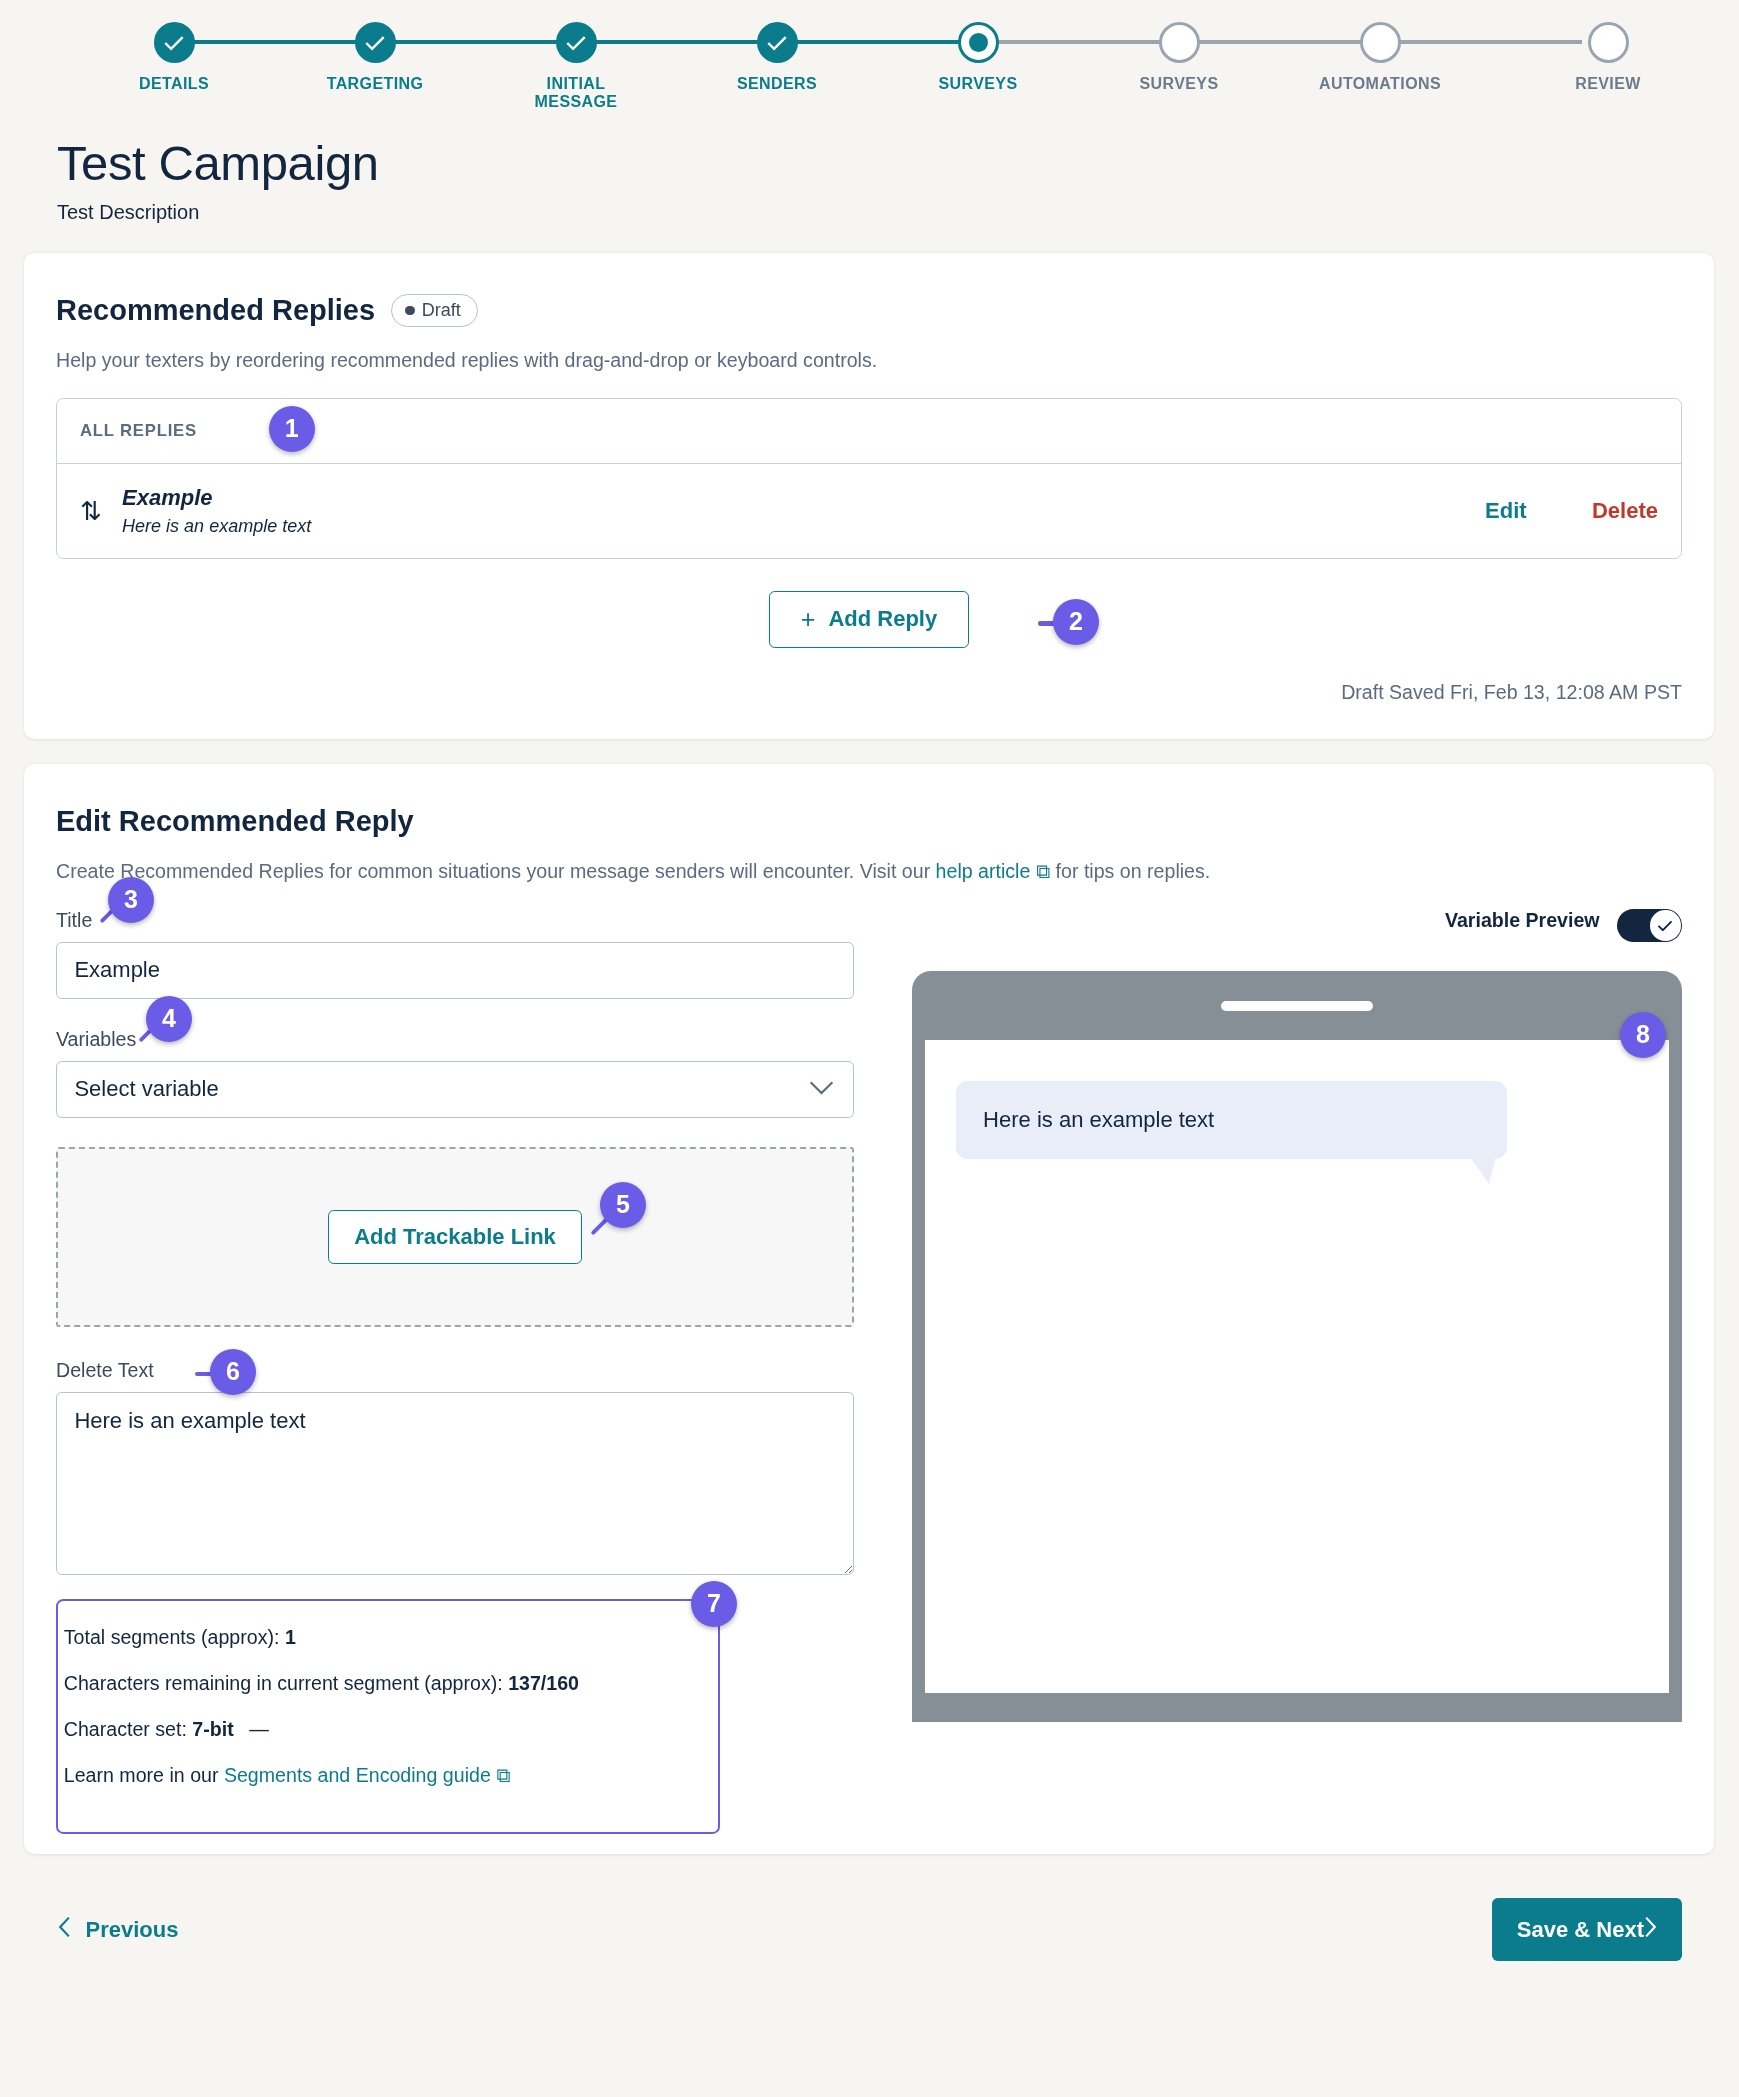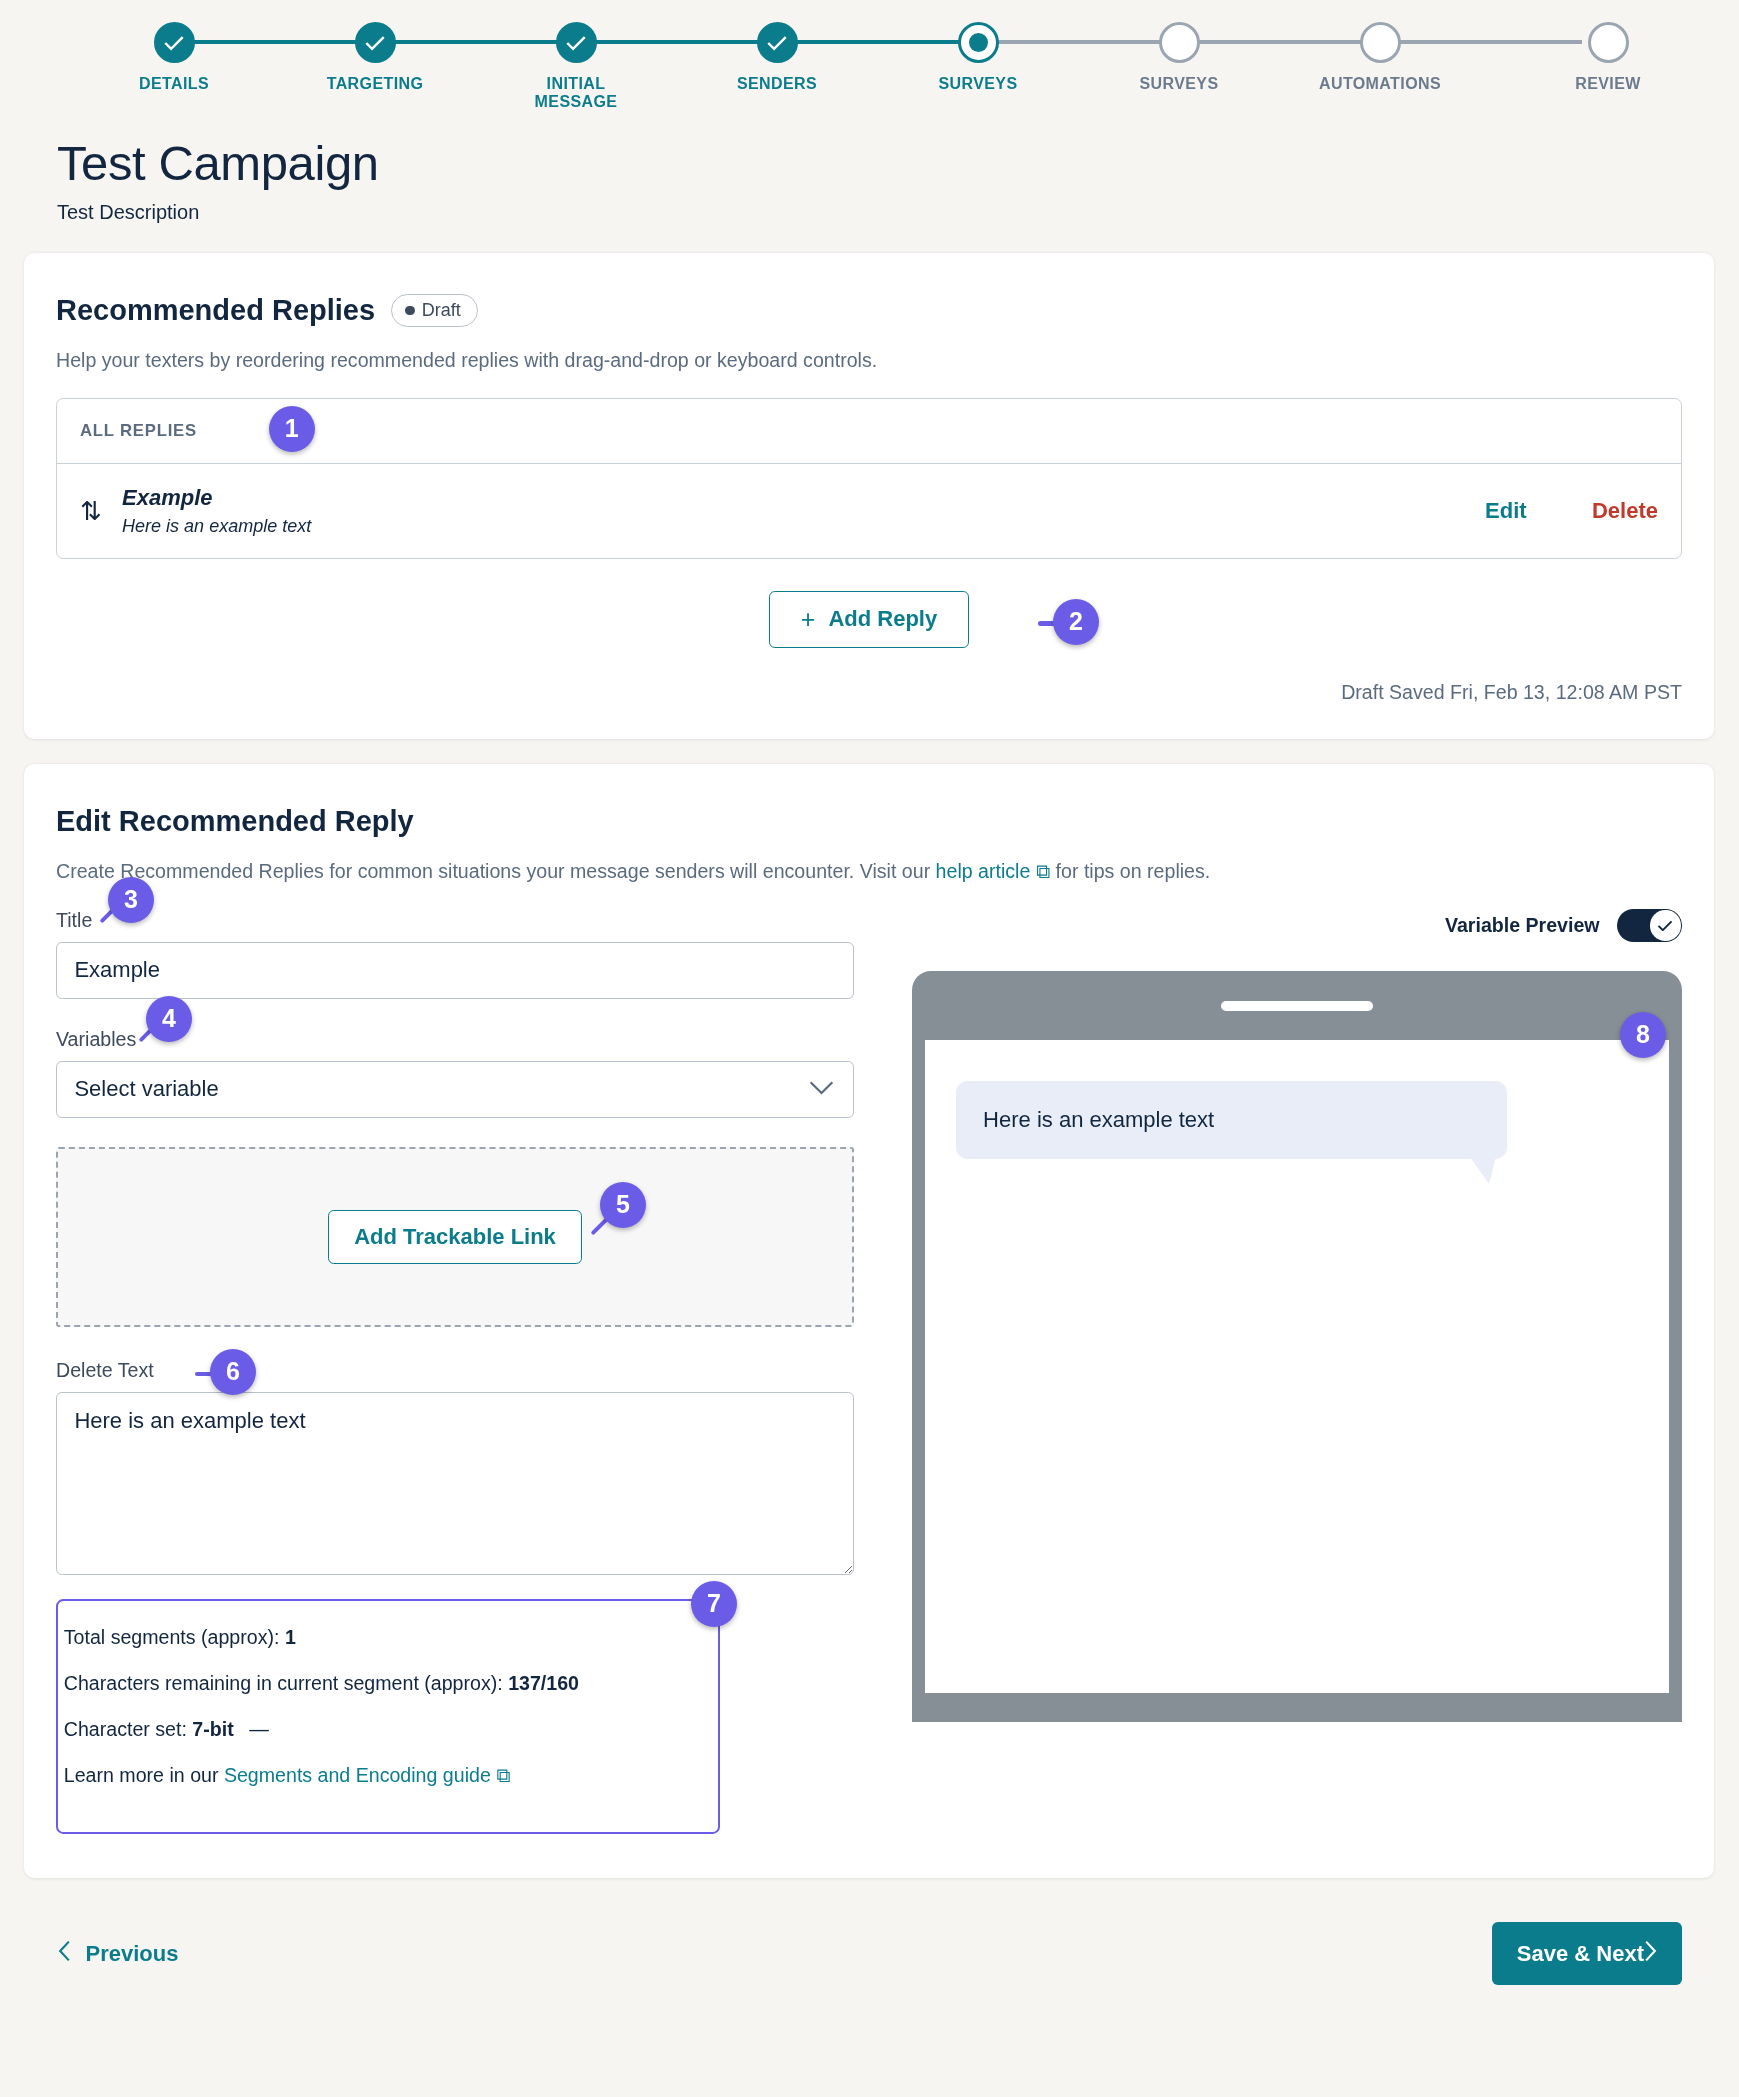--- a/index.html
+++ b/index.html
@@ -303,21 +303,20 @@
     color: #12263f;
     margin-bottom: 23px;
   }
   .info-line:last-child { margin-bottom: 0; }
   .info-line b { font-weight: bold; }
   .teal-link { color: #0b7c8c; cursor: pointer; }
 
   
   .vp-row {
     display: flex;
-    align-items: center;
     justify-content: flex-end;
     gap: 17.4px;
     margin-bottom: 29px;
   }
   .vp-label { font-size: 19.6px; font-weight: bold; color: #12263f; }
   .toggle {
     width: 65px; height: 33px;
     border-radius: 725px;
     background: #12263f;
     position: relative;
@@ -531,21 +530,21 @@
       <span class="plus">+</span>
       <span>Add Reply</span>
     </button>
     <span class="leader" style="left:982px; top:30.5px; width:25px;"></span>
     <span class="marker" style="left:997px; top:8px;">2</span>
   </div>
 
   <div class="draft-saved">Draft Saved Fri, Feb 13, 12:08 AM PST</div>
 </div>
 
-<div class="card" style="padding-bottom:44px;">
+<div class="card" style="padding-bottom:20px;">
   <h2 class="card-title" style="font-size:29px;">Edit Recommended Reply</h2>
   <div class="card-sub">
     <span>Create Recommended Replies for common situations your message senders will encounter. Visit our </span><span class="teal-link">help article</span><span class="teal-link" style="margin-left:5.8px;">⧉</span><span> for tips on replies.</span>
   </div>
 
   <div class="edit-grid">
 
     <div class="col-left">
 
       <div class="field-block" style="margin-bottom:29px;">

